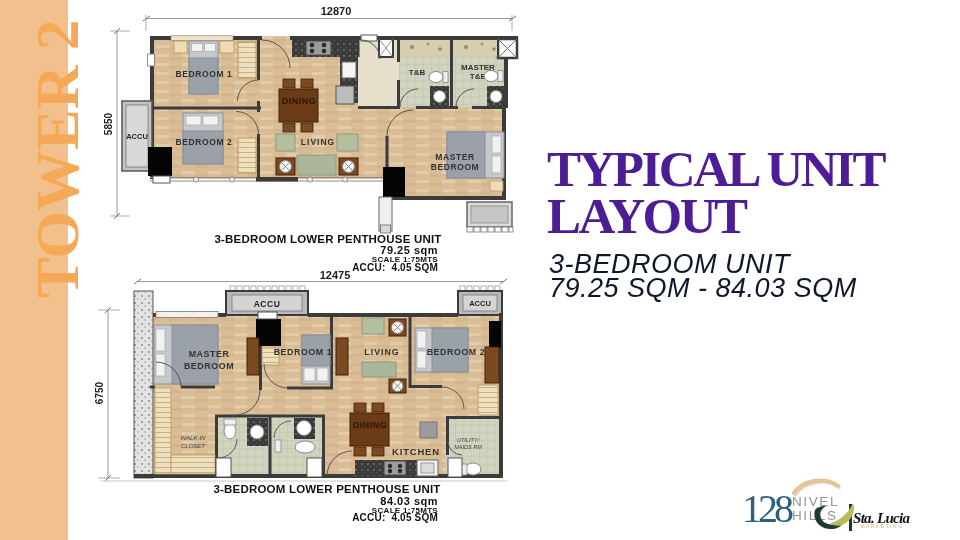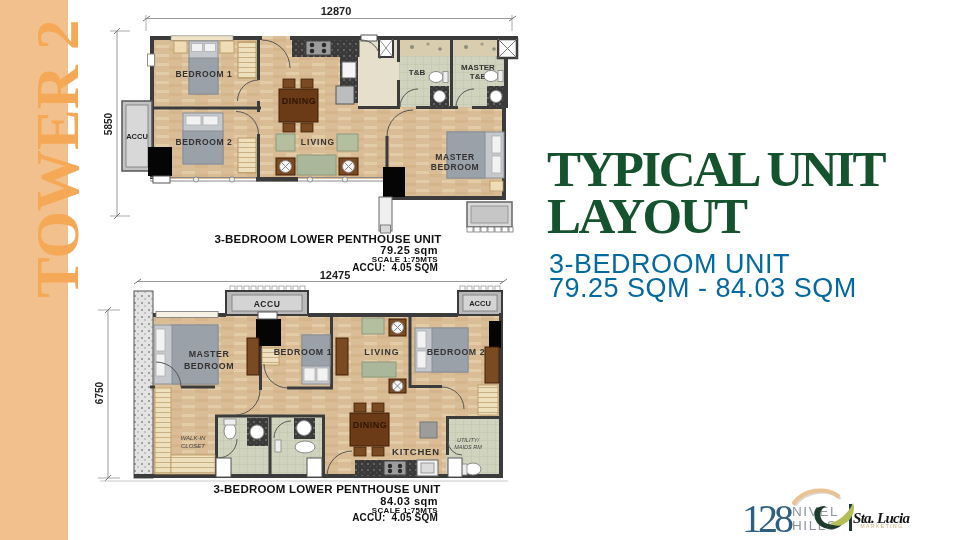--- a/index.html
+++ b/index.html
@@ -444,25 +444,25 @@
   <text x="327" y="493" font-size="11.5" font-weight="bold" fill="#111" text-anchor="middle" letter-spacing="0.2">3-BEDROOM LOWER PENTHOUSE UNIT</text>
 
   <text x="438" y="504.5" font-size="11" font-weight="bold" fill="#111" text-anchor="end" letter-spacing="0.5">84.03 sqm</text>
 
   <text x="438" y="512.5" font-size="8" font-weight="bold" fill="#111" text-anchor="end" letter-spacing="0.3">SCALE 1:75MTS</text>
 
   <text x="438" y="520.8" font-size="10" font-weight="bold" fill="#111" text-anchor="end" letter-spacing="0.2">ACCU:&nbsp;&nbsp;4.05 SQM</text>
 </svg>
 
 <div class="abs" style="left:547px;top:146px;font-family:'Liberation Serif',serif;font-weight:bold;
-     font-size:51px;line-height:47px;color:#14532d;letter-spacing:-2.5px;">TYPICAL UNIT<br>LAYOUT</div>
-
-<div class="abs" style="left:549px;top:252px;font-size:27px;line-height:24px;color:#0369a1;letter-spacing:0.5px;">3-BEDROOM UNIT<br>79.25 SQM - 84.03 SQM</div>
-
-<div class="abs" style="left:738px;top:480px;width:116px;height:60px;">
+     font-size:51px;line-height:47px;color:#4c1d95;letter-spacing:-2.5px;">TYPICAL UNIT<br>LAYOUT</div>
+
+<div class="abs" style="left:549px;top:252px;font-size:27px;line-height:24px;color:#0f172a;letter-spacing:0.5px;font-style:italic;">3-BEDROOM UNIT<br>79.25 SQM - 84.03 SQM</div>
+
+<div class="abs" style="left:738px;top:470px;width:116px;height:60px;">
   <svg width="116" height="60" viewBox="0 0 116 60">
 
     <path d="M56 23 C66 9 88 7 100 16" fill="none" stroke="#b7b7b7" stroke-width="3" stroke-linecap="round" opacity="0.5" transform="translate(1.5 1.8)"></path>
     <path d="M56 23 C66 9 88 7 100 16" fill="none" stroke="#eac294" stroke-width="4.2" stroke-linecap="round"></path>
 
     <text x="4" y="51.5" font-family="'Liberation Serif',serif" font-size="40" fill="#2e5f81" letter-spacing="-4">128</text>
 
     <text x="54" y="35.5" font-family="'Liberation Sans',sans-serif" font-size="13.5" fill="#8f959d" letter-spacing="1.6">NIVEL</text>
 
     <text x="54" y="49.5" font-family="'Liberation Sans',sans-serif" font-size="13.5" fill="#8f959d" letter-spacing="1.6">HILLS</text>

